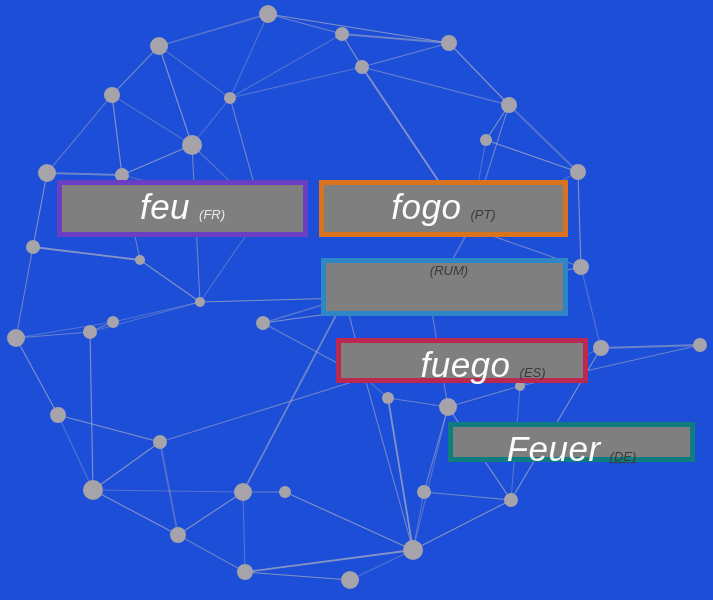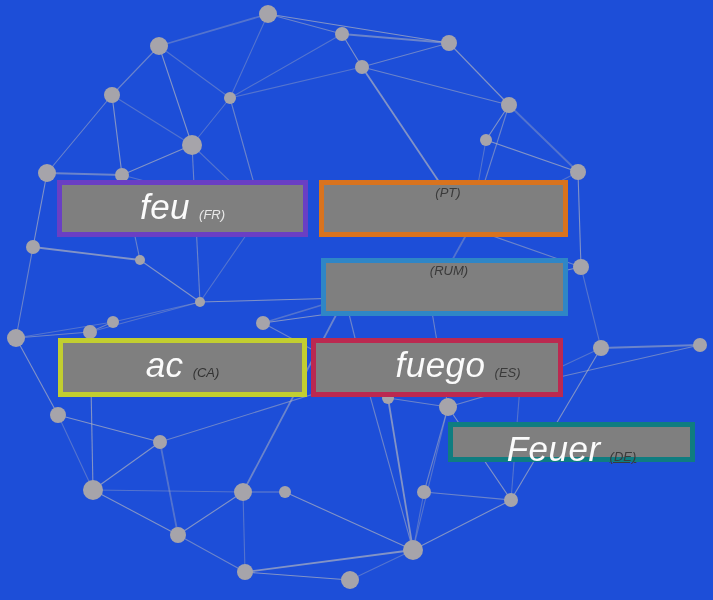--- a/index.html
+++ b/index.html
@@ -156,30 +156,27 @@
       <circle cx="520" cy="386" r="5" fill="#a6a4aa"></circle>
       <circle cx="140" cy="260" r="5" fill="#a6a4aa"></circle>
       <circle cx="430" cy="300" r="5" fill="#a6a4aa"></circle>
     </svg>
   <div id="boxes-layer">
       <div class="lang-box" style="left: 57px; top: 180px; width: 251px; height: 57px; border-color: rgb(106, 63, 196);">
     <span class="lang-word">feu</span>
     <span class="lang-code" style="color: rgb(233, 233, 233);">(FR)</span>
   </div>
       <div class="lang-box" style="left: 319px; top: 180px; width: 249px; height: 57px; border-color: rgb(217, 115, 30);">
+    <span class="lang-word">fogo</span>
     <span class="lang-code" style="color: rgb(58, 58, 58);">(PT)</span>
   </div>
       <div class="lang-box" style="left: 321px; top: 258px; width: 247px; height: 58px; border-color: rgb(47, 134, 198);">
     <span class="lang-code" style="color: rgb(58, 58, 58);">(RUM)</span>
   </div>
-      <div class="lang-box" style="left: 58px; top: 338px; width: 249px; height: 59px; border-color: rgb(194, 206, 48);">
-    <span class="lang-word">ac</span>
-    <span class="lang-code" style="color: rgb(51, 51, 51);">(CA)</span>
-  </div>
-      <div class="lang-box" style="left: 311px; top: 338px; width: 252px; height: 59px; border-color: rgb(187, 41, 80); padding-left: 42px;">
+      <div class="lang-box" style="left: 336px; top: 338px; width: 252px; height: 45px; border-color: rgb(187, 41, 80); padding-left: 42px;">
     <span class="lang-word">fuego</span>
     <span class="lang-code" style="color: rgb(58, 58, 58);">(ES)</span>
   </div>
       <div class="lang-box" style="left: 448px; top: 422px; width: 247px; height: 40px; border-color: rgb(15, 125, 128);">
     <span class="lang-word">Feuer</span>
     <span class="lang-code" style="color: rgb(58, 58, 58); text-decoration: underline;">(DE)</span>
   </div>
     </div>
 </div>
 

